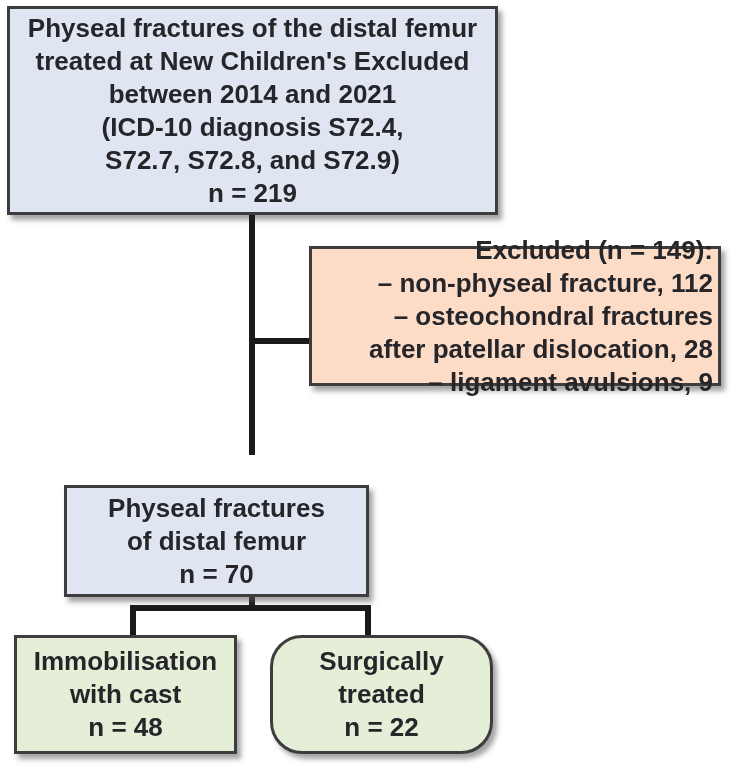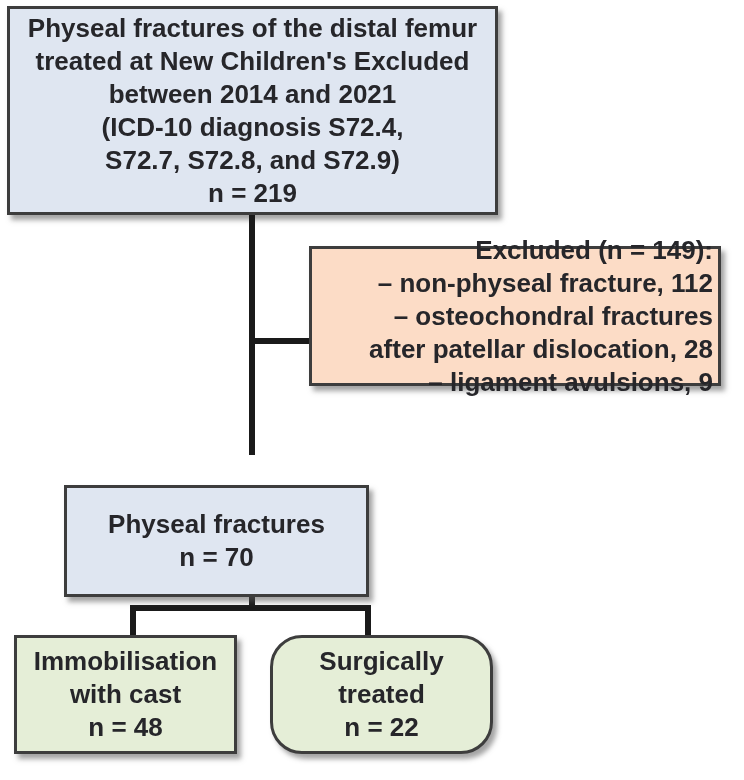--- a/index.html
+++ b/index.html
@@ -77,20 +77,21 @@
   <div class="box peach box-excluded">
     <div class="line">Excluded (n = 149):</div>
     <div class="line">– non-physeal fracture, 112</div>
     <div class="line">– osteochondral fractures</div>
     <div class="line indent">after patellar dislocation, 28</div>
     <div class="line">– ligament avulsions, 9</div>
   </div>
 
   <div class="box blue centered box-included">
     <div class="line">Physeal fractures</div>
+    <div class="line">of distal femur</div>
     <div class="line">n = 70</div>
   </div>
 
   <div class="box green centered box-cast">
     <div class="line">Immobilisation</div>
     <div class="line">with cast</div>
     <div class="line">n = 48</div>
   </div>
 
   <div class="box green centered box-surgical">

